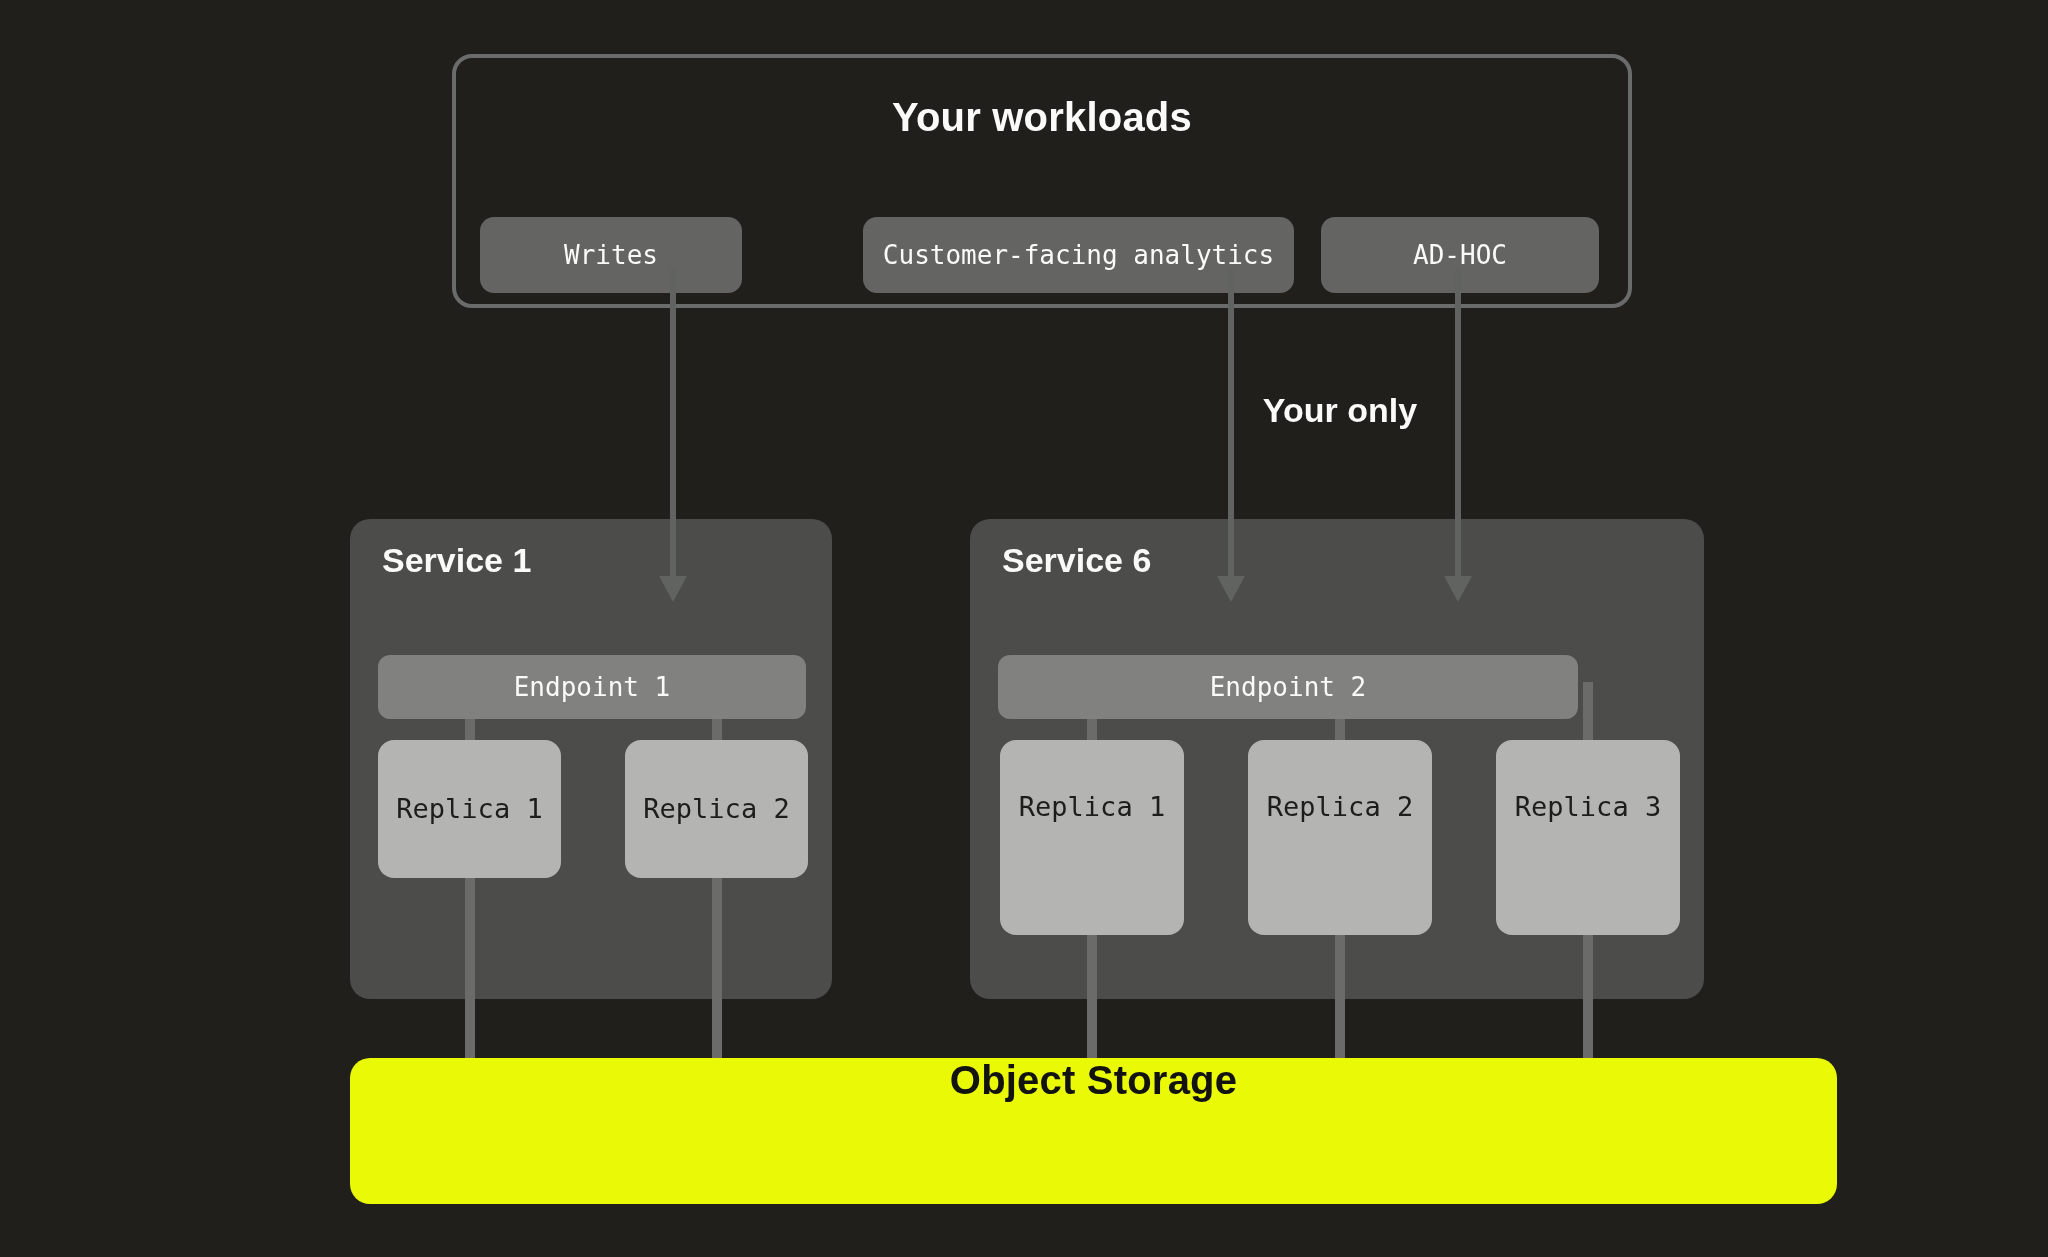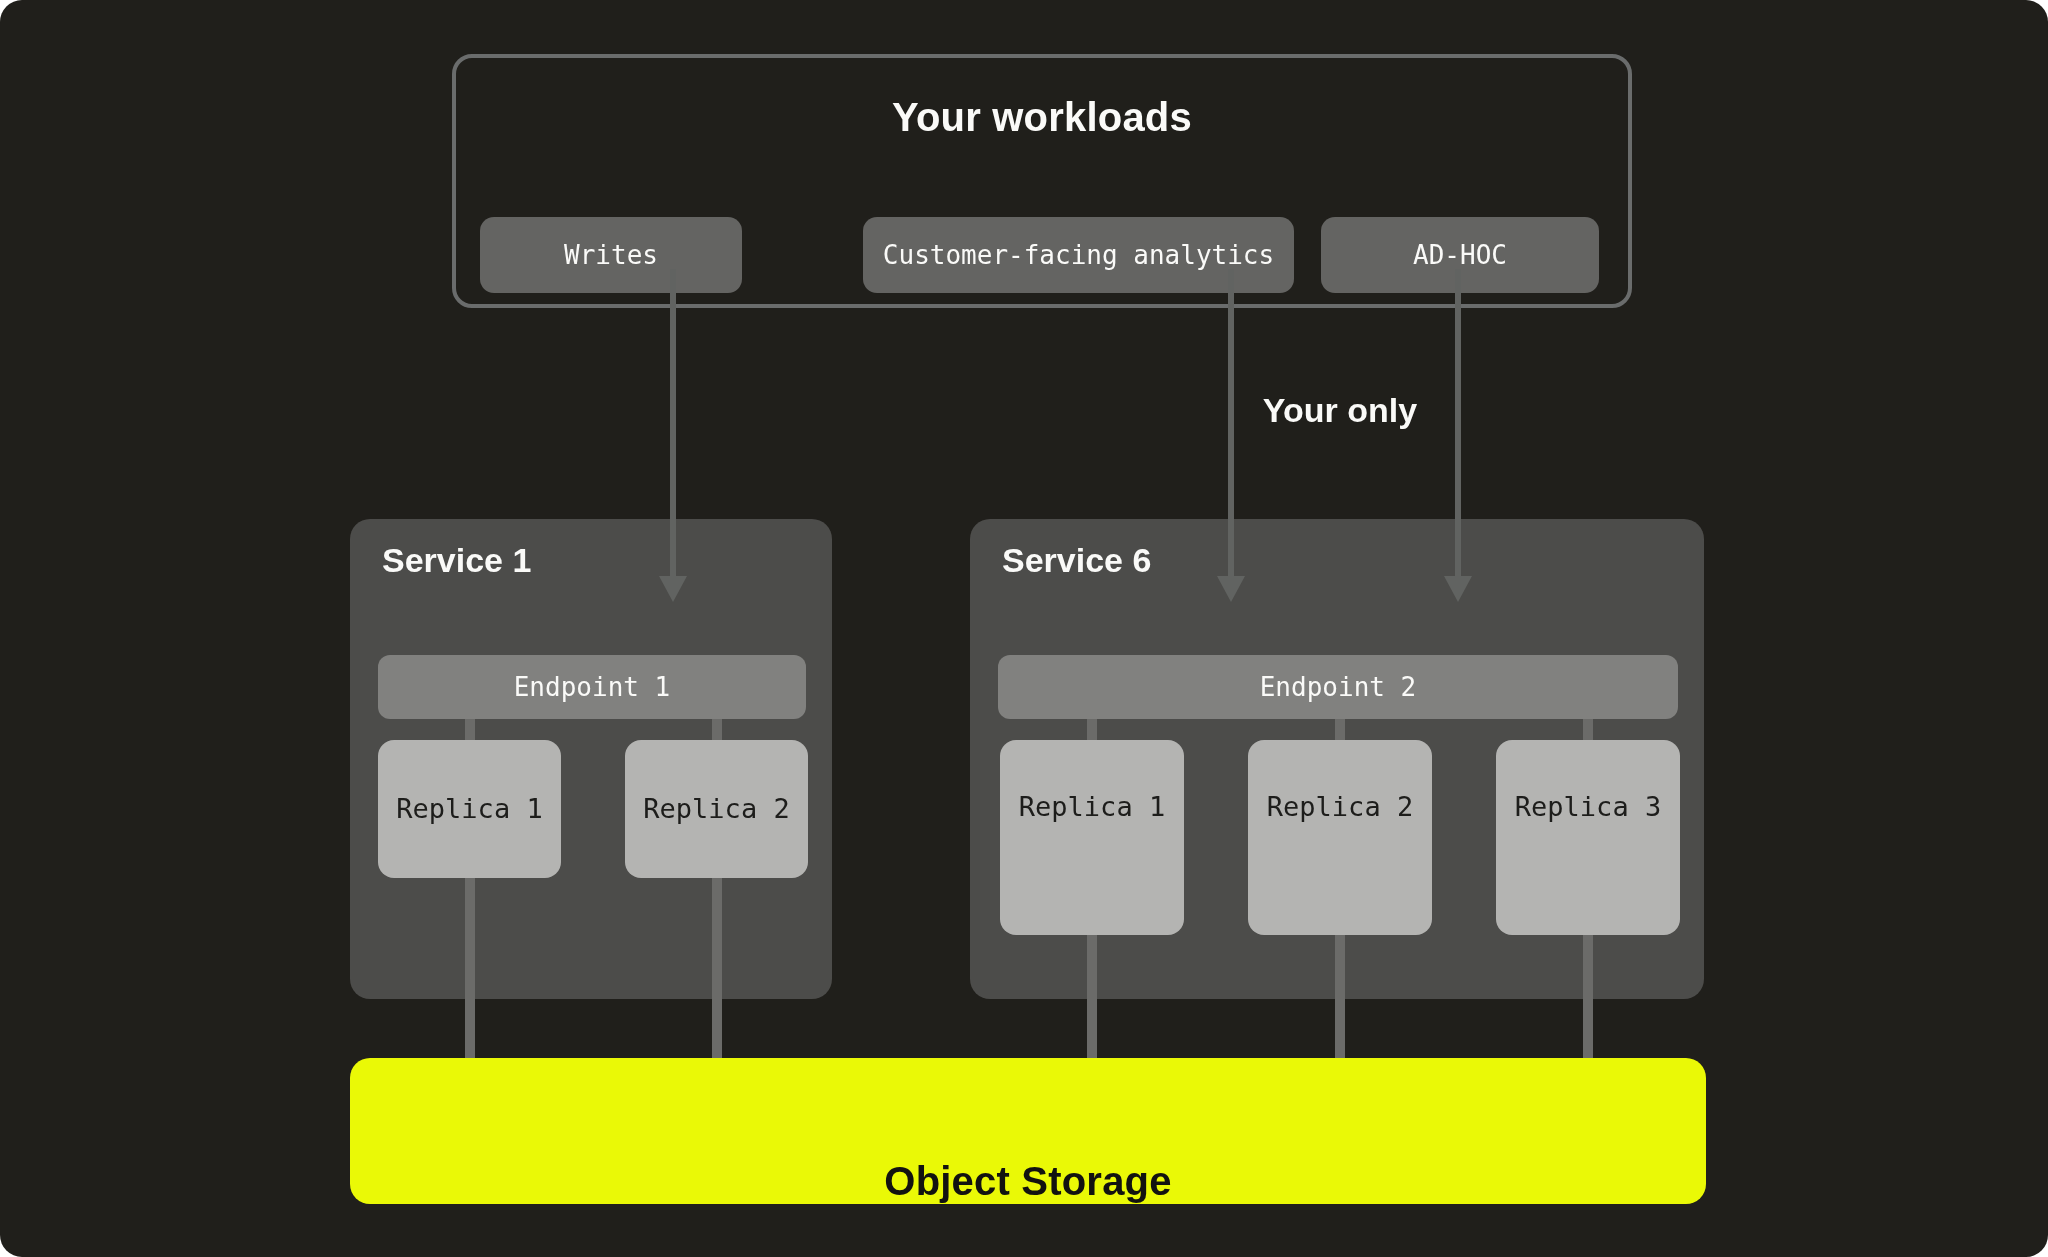--- a/index.html
+++ b/index.html
@@ -7,21 +7,21 @@
     padding: 0;
     width: 2048px;
     height: 1257px;
     background: #ffffff;
     font-family: "Liberation Sans", sans-serif;
   }
   .card {
     position: absolute;
     inset: 0;
     background: var(--canvas, #201f1b);
-    border-radius: 22px;
+    border-radius: 0;
     overflow: hidden;
   }
   .abs { position: absolute; box-sizing: border-box; }
 
   
   .workloads-box {
     left: 452px; top: 54px; width: 1180px; height: 254px;
     border: 4px solid var(--border, #6a6c6c);
     border-radius: 20px;
   }
@@ -107,21 +107,21 @@
     border-radius: 12px;
     background: var(--endpoint, #81817f);
     color: var(--text, #fafaf8);
     font-family: "DejaVu Sans Mono", monospace;
     font-size: 26px;
     display: flex; align-items: center; justify-content: center;
     white-space: nowrap;
     margin-top: 37px;
   }
   .endpoint-1 { left: 378px; width: 428px; }
-  .endpoint-2 { left: 998px; width: 680px; }
+  .endpoint-2 { left: 998px; width: 580px; }
 
   
   .replica {
     top: 740px;
     border-radius: 16px;
     background: var(--replica, #b4b4b2);
     color: var(--replica_text, #1d1d1b);
     font-family: "DejaVu Sans Mono", monospace;
     font-size: 27px; line-height: 32px;
     display: flex; justify-content: center;
@@ -130,24 +130,24 @@
   .replica.short { height: 138px; align-items: center; }
   .replica.tall  { height: 195px; align-items: flex-start; padding-top: 51px; }
   .r11 { left: 378px;  width: 183px; }
   .r12 { left: 625px;  width: 183px; }
   .r21 { left: 1000px; width: 184px; }
   .r22 { left: 1248px; width: 184px; }
   .r23 { left: 1496px; width: 184px; }
 
   
   .storage {
-    left: 350px; top: 1058px; width: 1356px; height: 146px;
+    left: 350px; top: 1058px; width: 1487px; height: 146px;
     border-radius: 20px;
     background: var(--storage, #eaf906);
-    display: flex; align-items: flex-end; justify-content: center;
+    display: flex; align-items: flex-start; justify-content: center;
   }
   .storage-label {
     font-size: 40px; font-weight: bold;
     color: var(--storage_text, #121210);
     letter-spacing: 0.2px;
   }
 </style>
 </head>
 <body style="background: rgb(255, 255, 255);">
 

